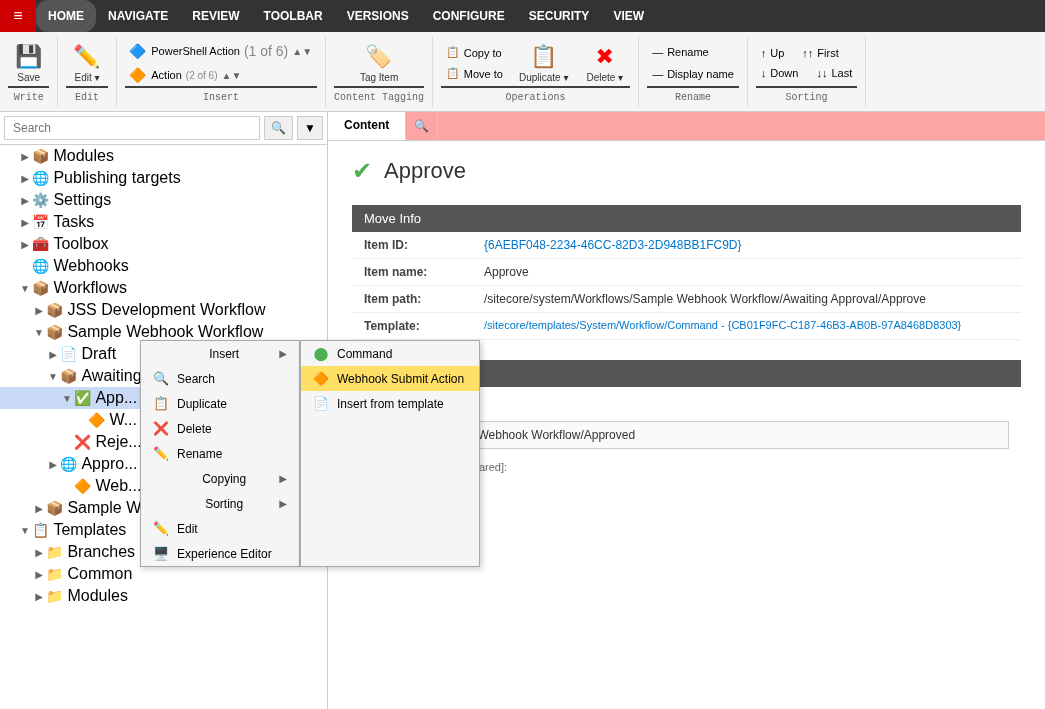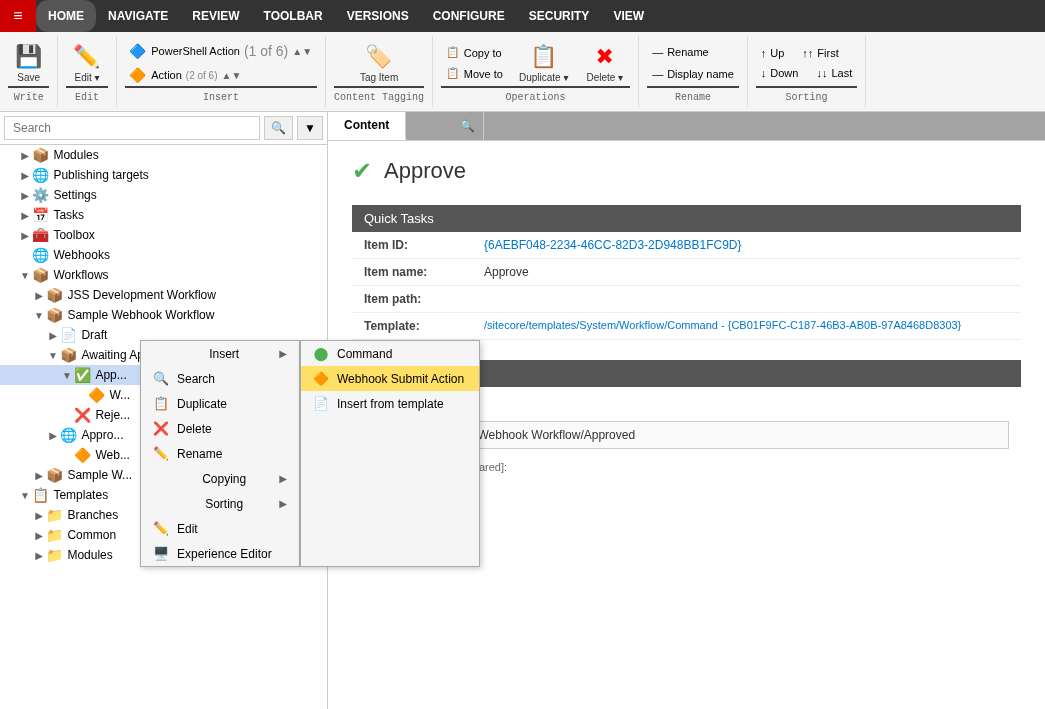--- a/index.html
+++ b/index.html
@@ -124,21 +124,21 @@
     .tree-area { flex: 1; overflow-y: auto; }
     .tree-item {
       display: flex;
       align-items: center;
       padding: 2px 4px;
       cursor: pointer;
       white-space: nowrap;
     }
     .tree-item .toggle { width: 14px; text-align: center; font-size: 10px; color: #666; }
     .tree-item .item-icon { margin-right: 4px; font-size: 14px; }
-    .tree-item .item-label { font-size: 12px; }
+    .tree-item .item-label { font-size: 16px; }
     .indent1 { padding-left: 18px; }
     .indent2 { padding-left: 32px; }
     .indent3 { padding-left: 46px; }
     .indent4 { padding-left: 60px; }
     .indent5 { padding-left: 74px; }
 
     
     .context-menu-overlay {
       position: absolute;
       left: 140px;
@@ -186,22 +186,21 @@
     .content-area {
       flex: 1;
       background: #fff;
       display: flex;
       flex-direction: column;
       overflow: hidden;
     }
     .content-tabs {
       display: flex;
       border-bottom: 1px solid #ccc;
-      background: #a3a3a3;
-      gap: 46px;
+      background: #fca5a5;
     }
     .content-tab {
       padding: 6px 16px;
       font-size: 12px;
       cursor: pointer;
       border-right: 1px solid #ccc;
     }
     .content-tab.active { background: #fff; border-bottom: 2px solid #fff; font-weight: bold; }
     .content-tab-search { padding: 4px 8px; cursor: pointer; border-right: 1px solid #ccc; display: flex; align-items: center; }
 
@@ -562,31 +561,32 @@
       <div class="content-tab-search">
         <span>🔍</span>
       </div>
     </div>
     <div class="content-body">
       <div class="page-title-row">
         <span class="page-title-icon">✔</span>
         <span class="page-title">Approve</span>
       </div>
       <div class="info-section">
-        <div class="section-header">Quick Tasks</div>
+        <div class="section-header">Move Info</div>
         <div class="info-row">
           <span class="info-label">Item ID:</span>
           <span class="info-value">{6AEBF048-2234-46CC-82D3-2D948BB1FC9D}</span>
         </div>
         <div class="info-row">
           <span class="info-label">Item name:</span>
           <span class="info-value path">Approve</span>
         </div>
         <div class="info-row">
           <span class="info-label">Item path:</span>
+          <span class="info-value path">/sitecore/system/Workflows/Sample Webhook Workflow/Awaiting Approval/Approve</span>
         </div>
         <div class="info-row">
           <span class="info-label">Template:</span>
           <span class="info-value tpl">/sitecore/templates/System/Workflow/Command - {CB01F9FC-C187-46B3-AB0B-97A8468D8303}</span>
         </div>
       </div>
       <div class="data-section">
         <div class="section-header">Data</div>
         <div style="padding:10px 12px;">
           <div class="data-field-label">Next state [shared]:</div>

